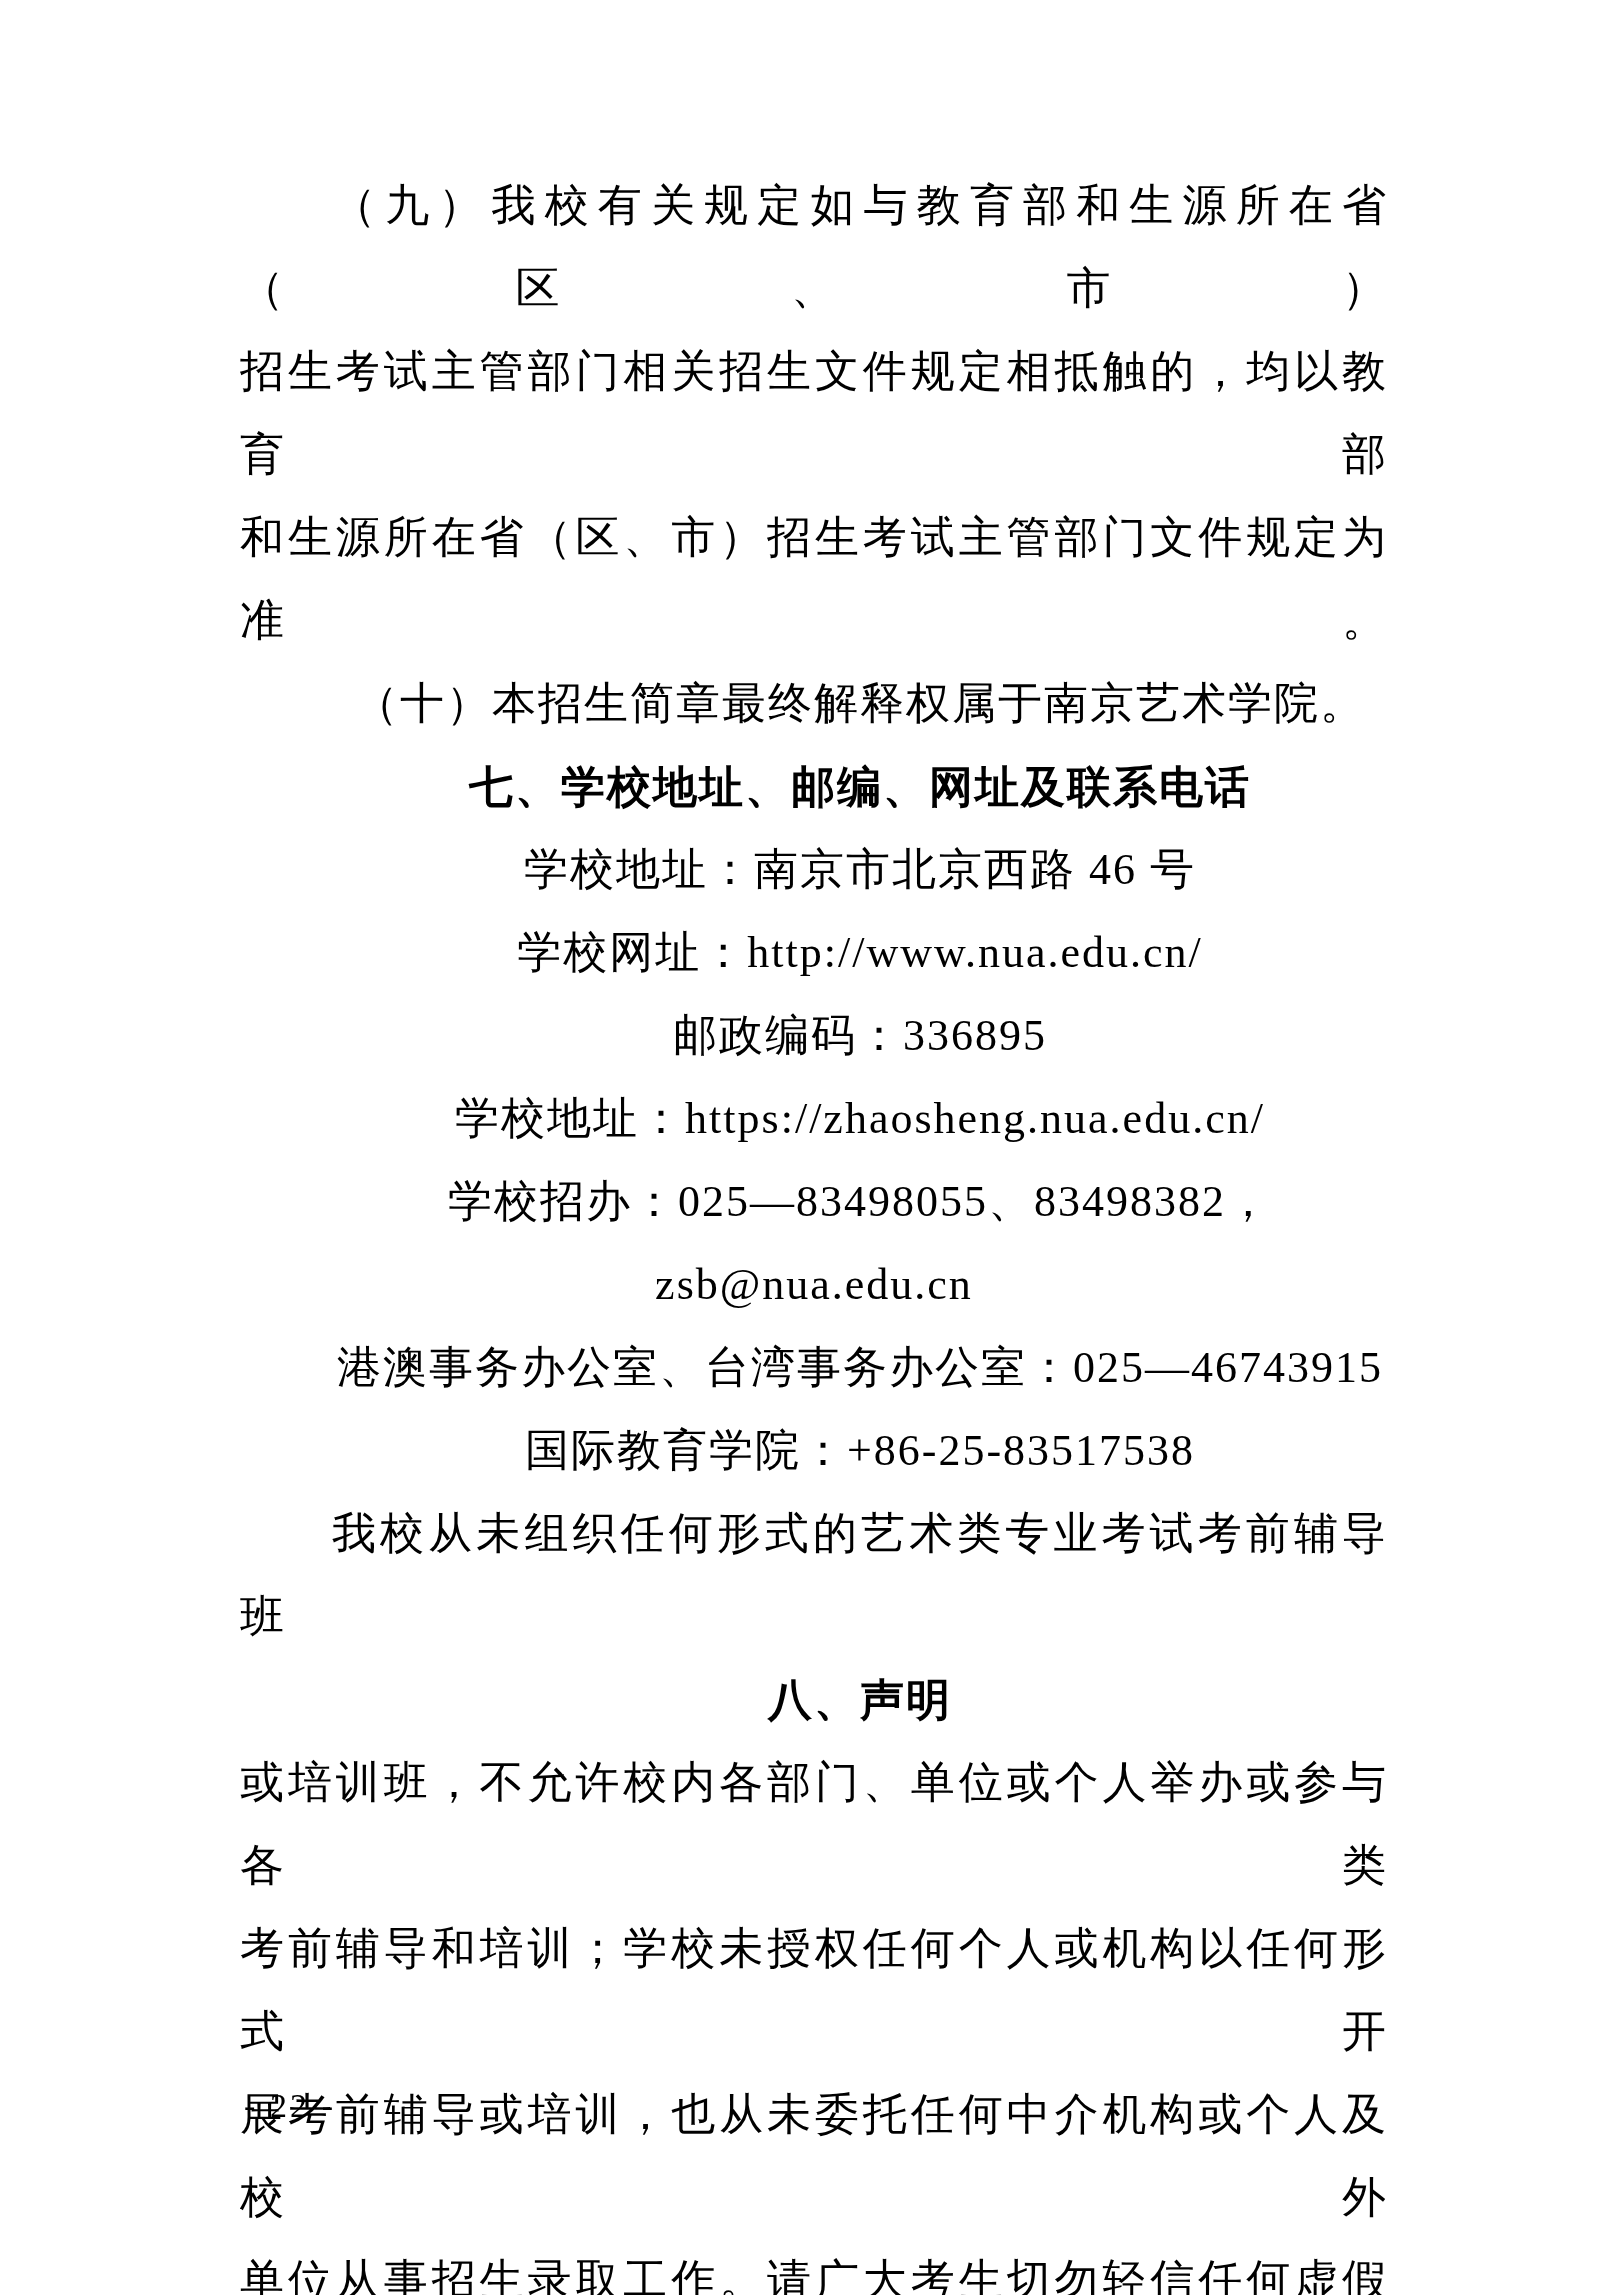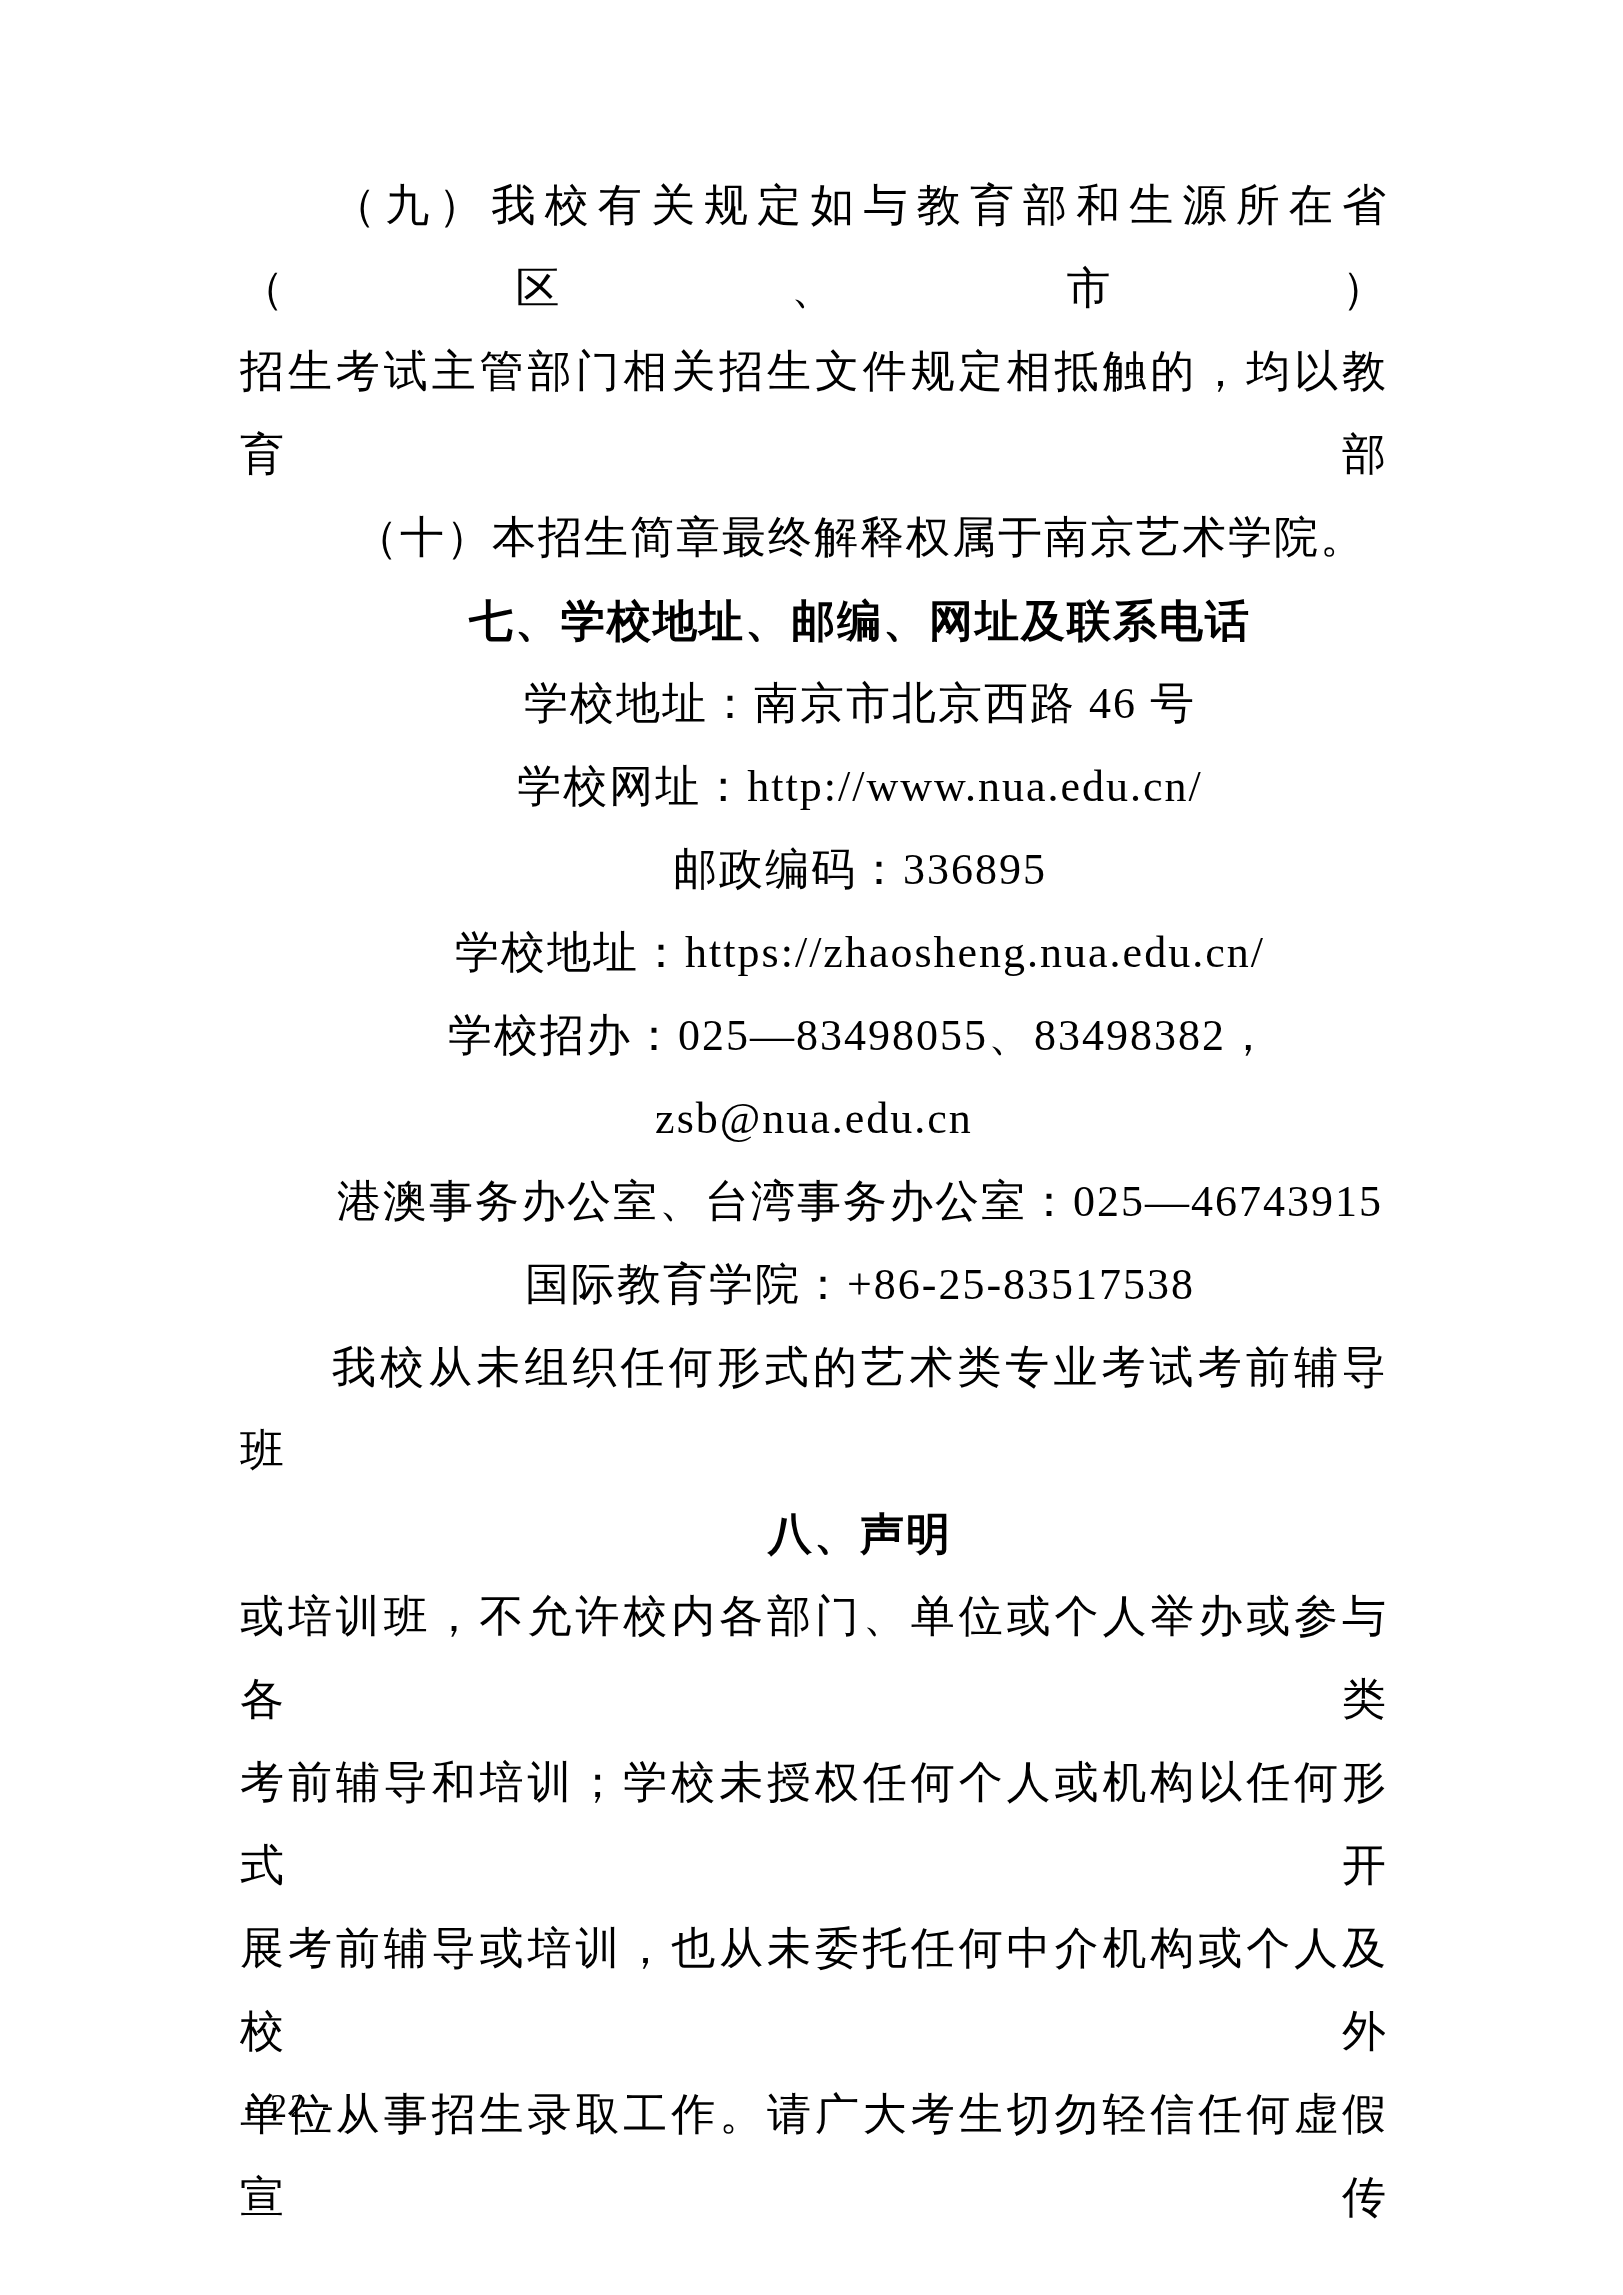--- a/index.html
+++ b/index.html
@@ -62,20 +62,21 @@
 </style>
 </head>
 <body>
 
 <div class="page">
 
   <div class="content">
 
     <div class="line indent fill">（九）我校有关规定如与教育部和生源所在省（区、市）</div>
     <div class="line fill">招生考试主管部门相关招生文件规定相抵触的，均以教育部</div>
+    <div class="line fill">和生源所在省（区、市）招生考试主管部门文件规定为准。</div>
 
     <div class="line indent">（十）本招生简章最终解释权属于南京艺术学院。</div>
 
     <div class="line indent heading">七、学校地址、邮编、网址及联系电话</div>
 
     <div class="line indent">学校地址：南京市北京西路 46 号</div>
     <div class="line indent">学校网址：http://www.nua.edu.cn/</div>
     <div class="line indent">邮政编码：336895</div>
     <div class="line indent">学校地址：https://zhaosheng.nua.edu.cn/</div>
     <div class="line indent">学校招办：025—83498055、83498382，zsb@nua.edu.cn</div>

